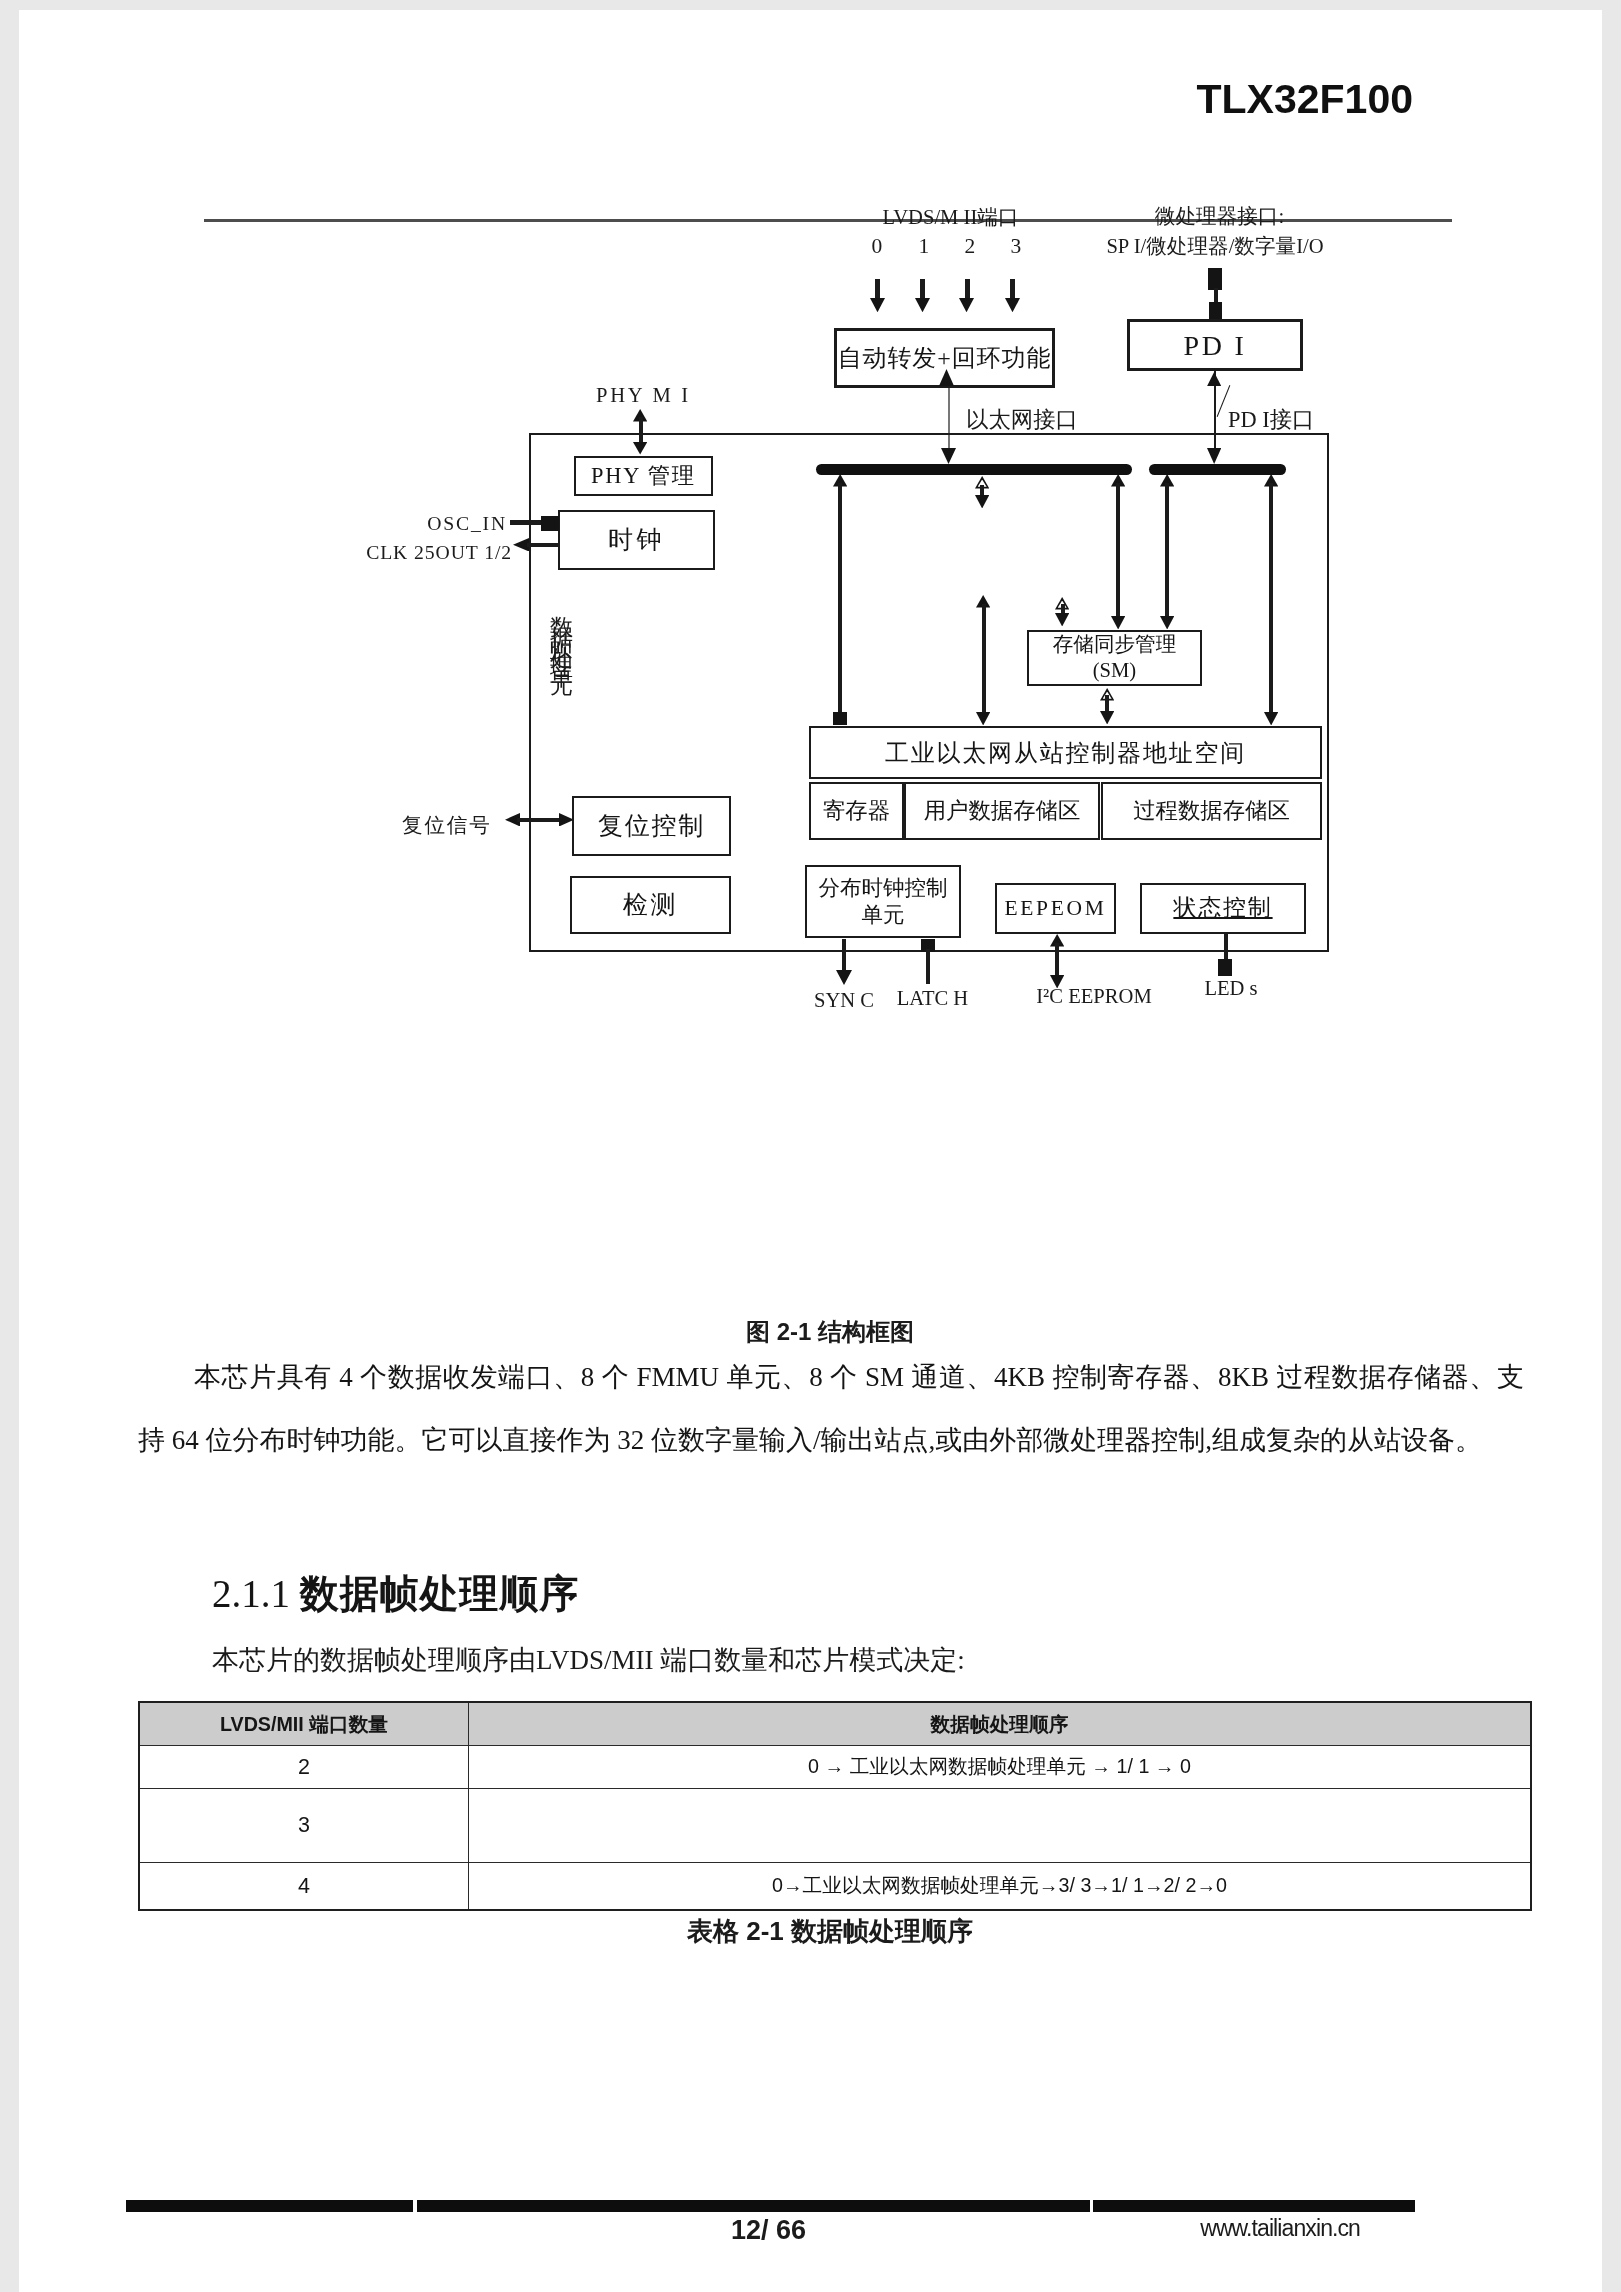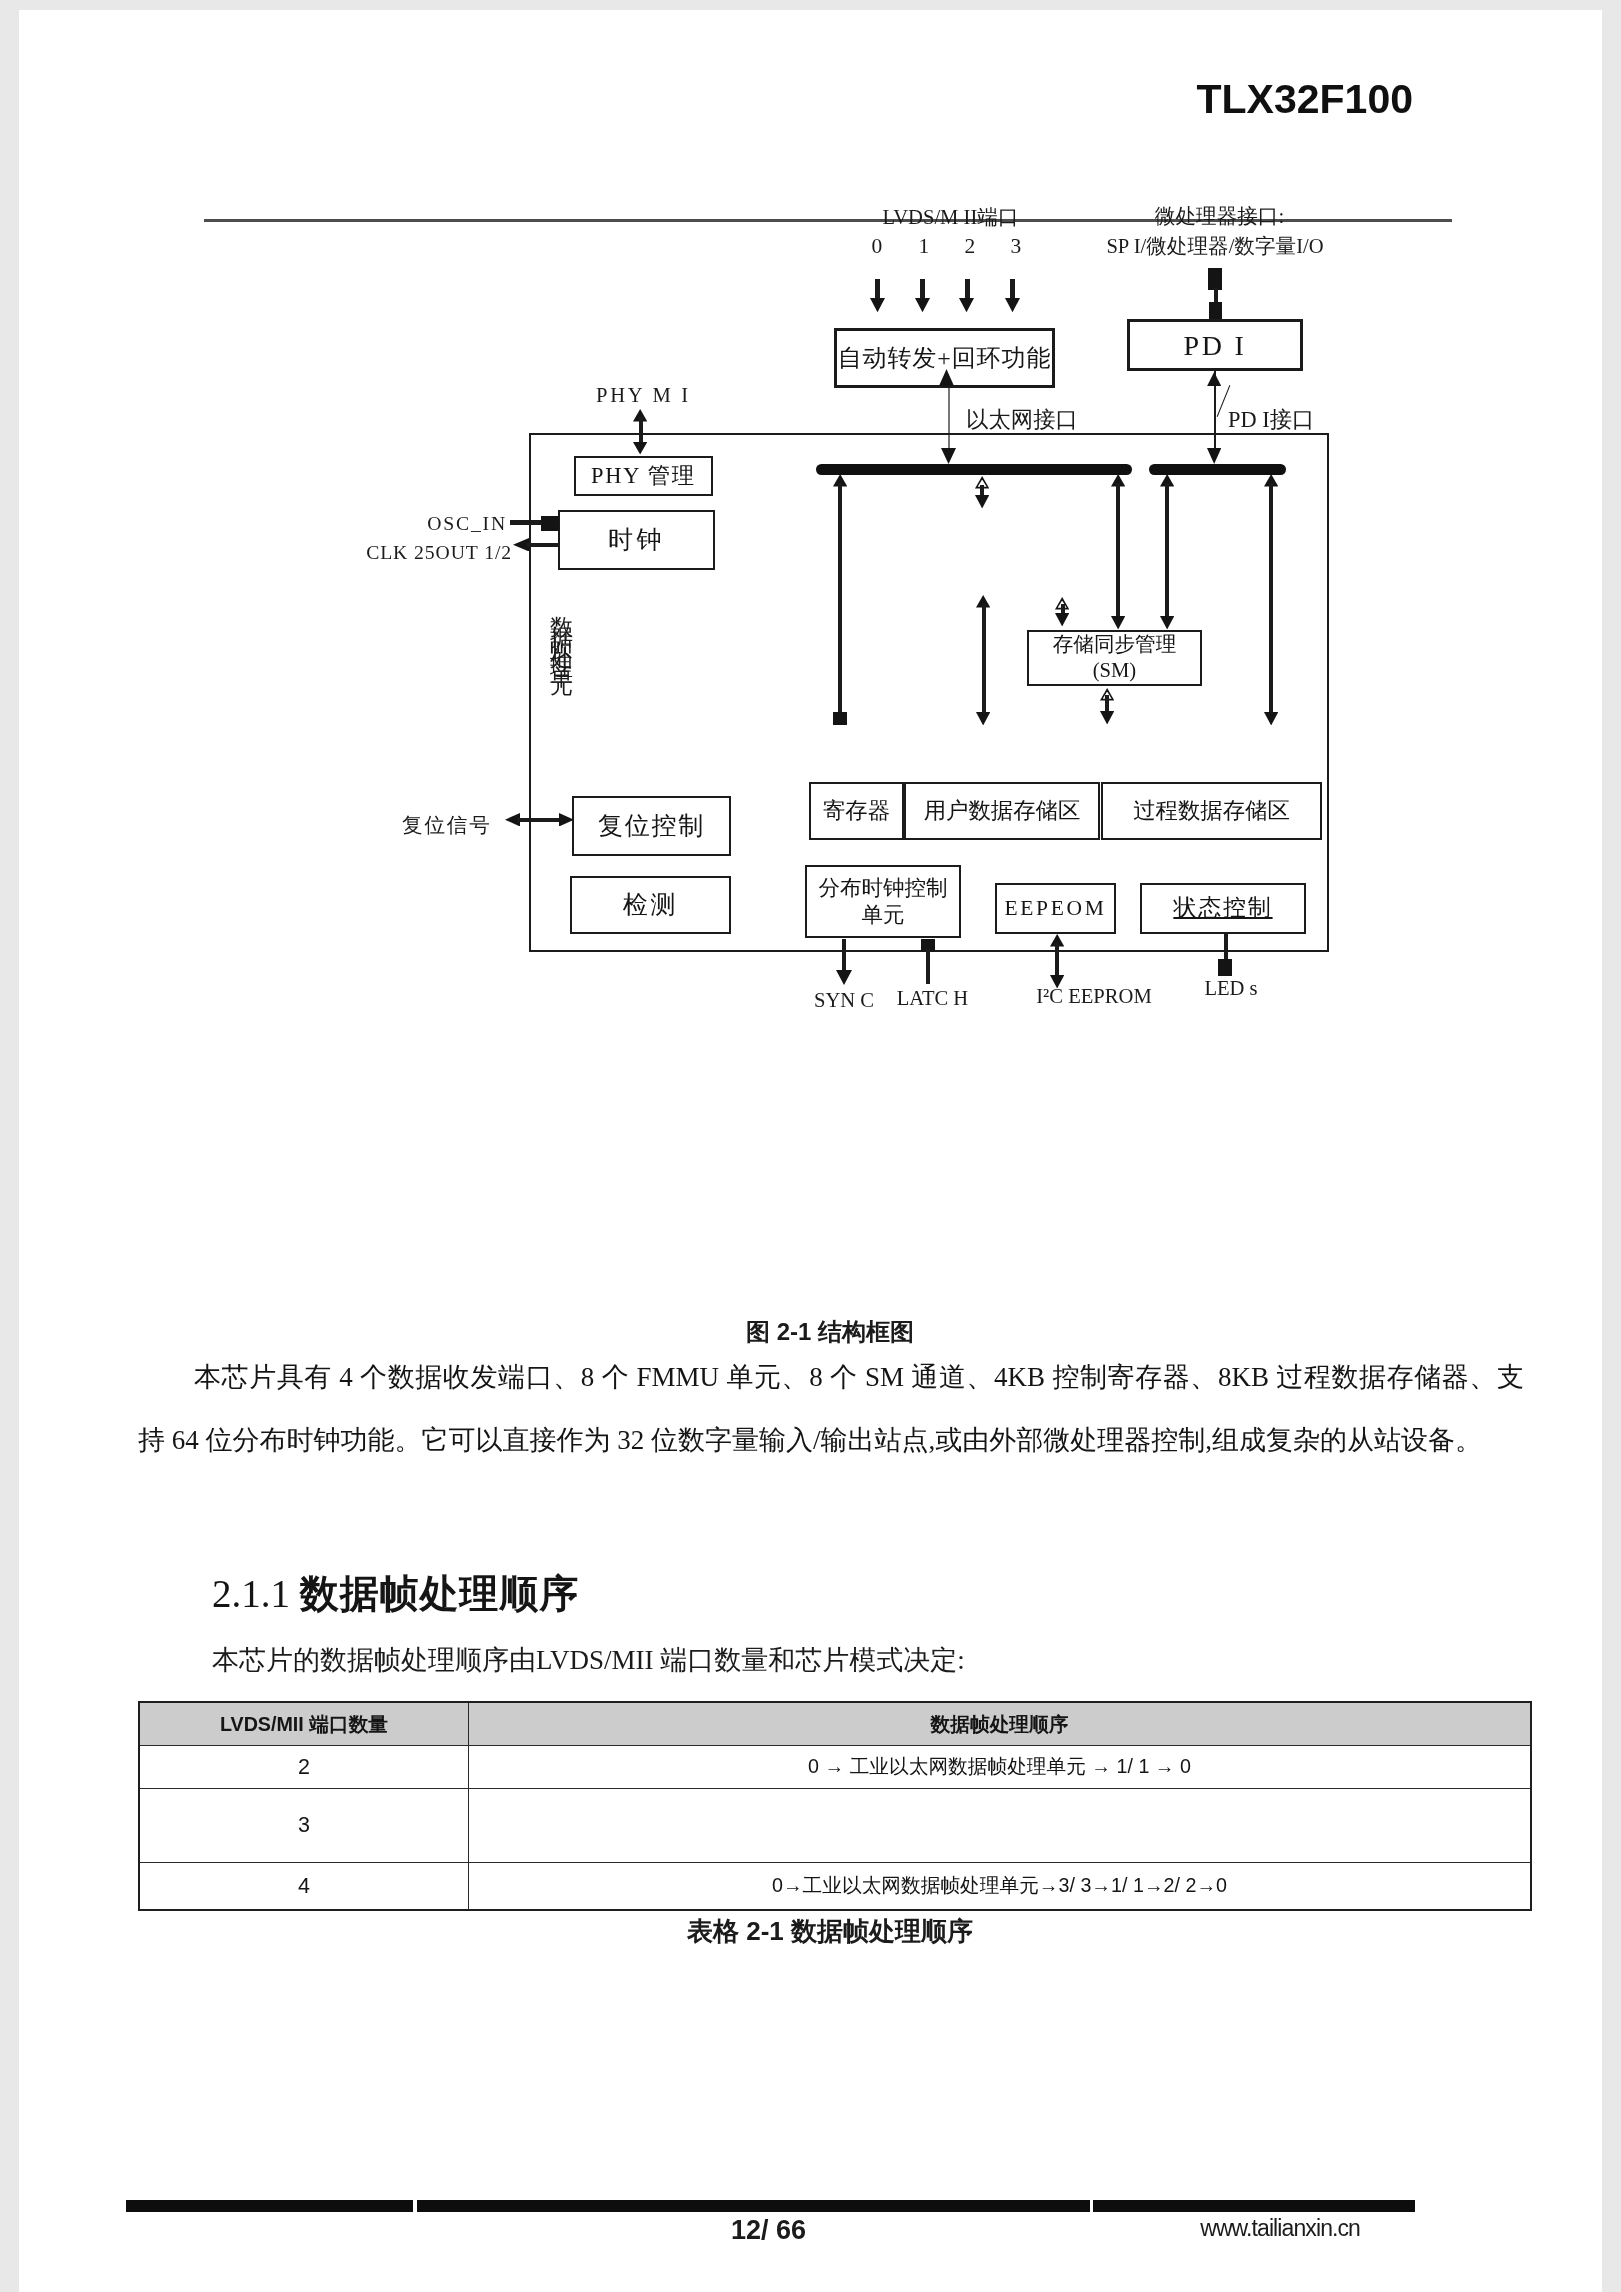--- a/index.html
+++ b/index.html
@@ -150,20 +150,23 @@
 
     <div class="box" style="left:1008px;top:620px;width:175px;height:56px;">
       <span style="font-size:20.6px;">存储同步管理</span>
       <span style="font-size:20.6px;">(SM)</span>
     </div>
 
     <div class="tri up hollow" style="left:1081px;top:678px;width:14.3px;height:12.5px;"></div>
     <div class="vl" style="left:1086px;top:685px;width:3.6px;height:18px;"></div>
     <div class="tri down" style="left:1081px;top:701px;width:14.3px;height:13.4px;"></div>
 
+    <div class="box" style="left:790px;top:716px;width:513px;height:53px;">
+      <span style="font-size:24px;letter-spacing:1.8px;">工业以太网从站控制器地址空间</span>
+    </div>
 
     <div class="box" style="left:790px;top:772px;width:95px;height:58px;">
       <span style="font-size:22.4px;">寄存器</span>
     </div>
     <div class="box" style="left:885px;top:772px;width:196px;height:58px;">
       <span style="font-size:22.4px;">用户数据存储区</span>
     </div>
     <div class="box" style="left:1082px;top:772px;width:221px;height:58px;">
       <span style="font-size:22.4px;">过程数据存储区</span>
     </div>

